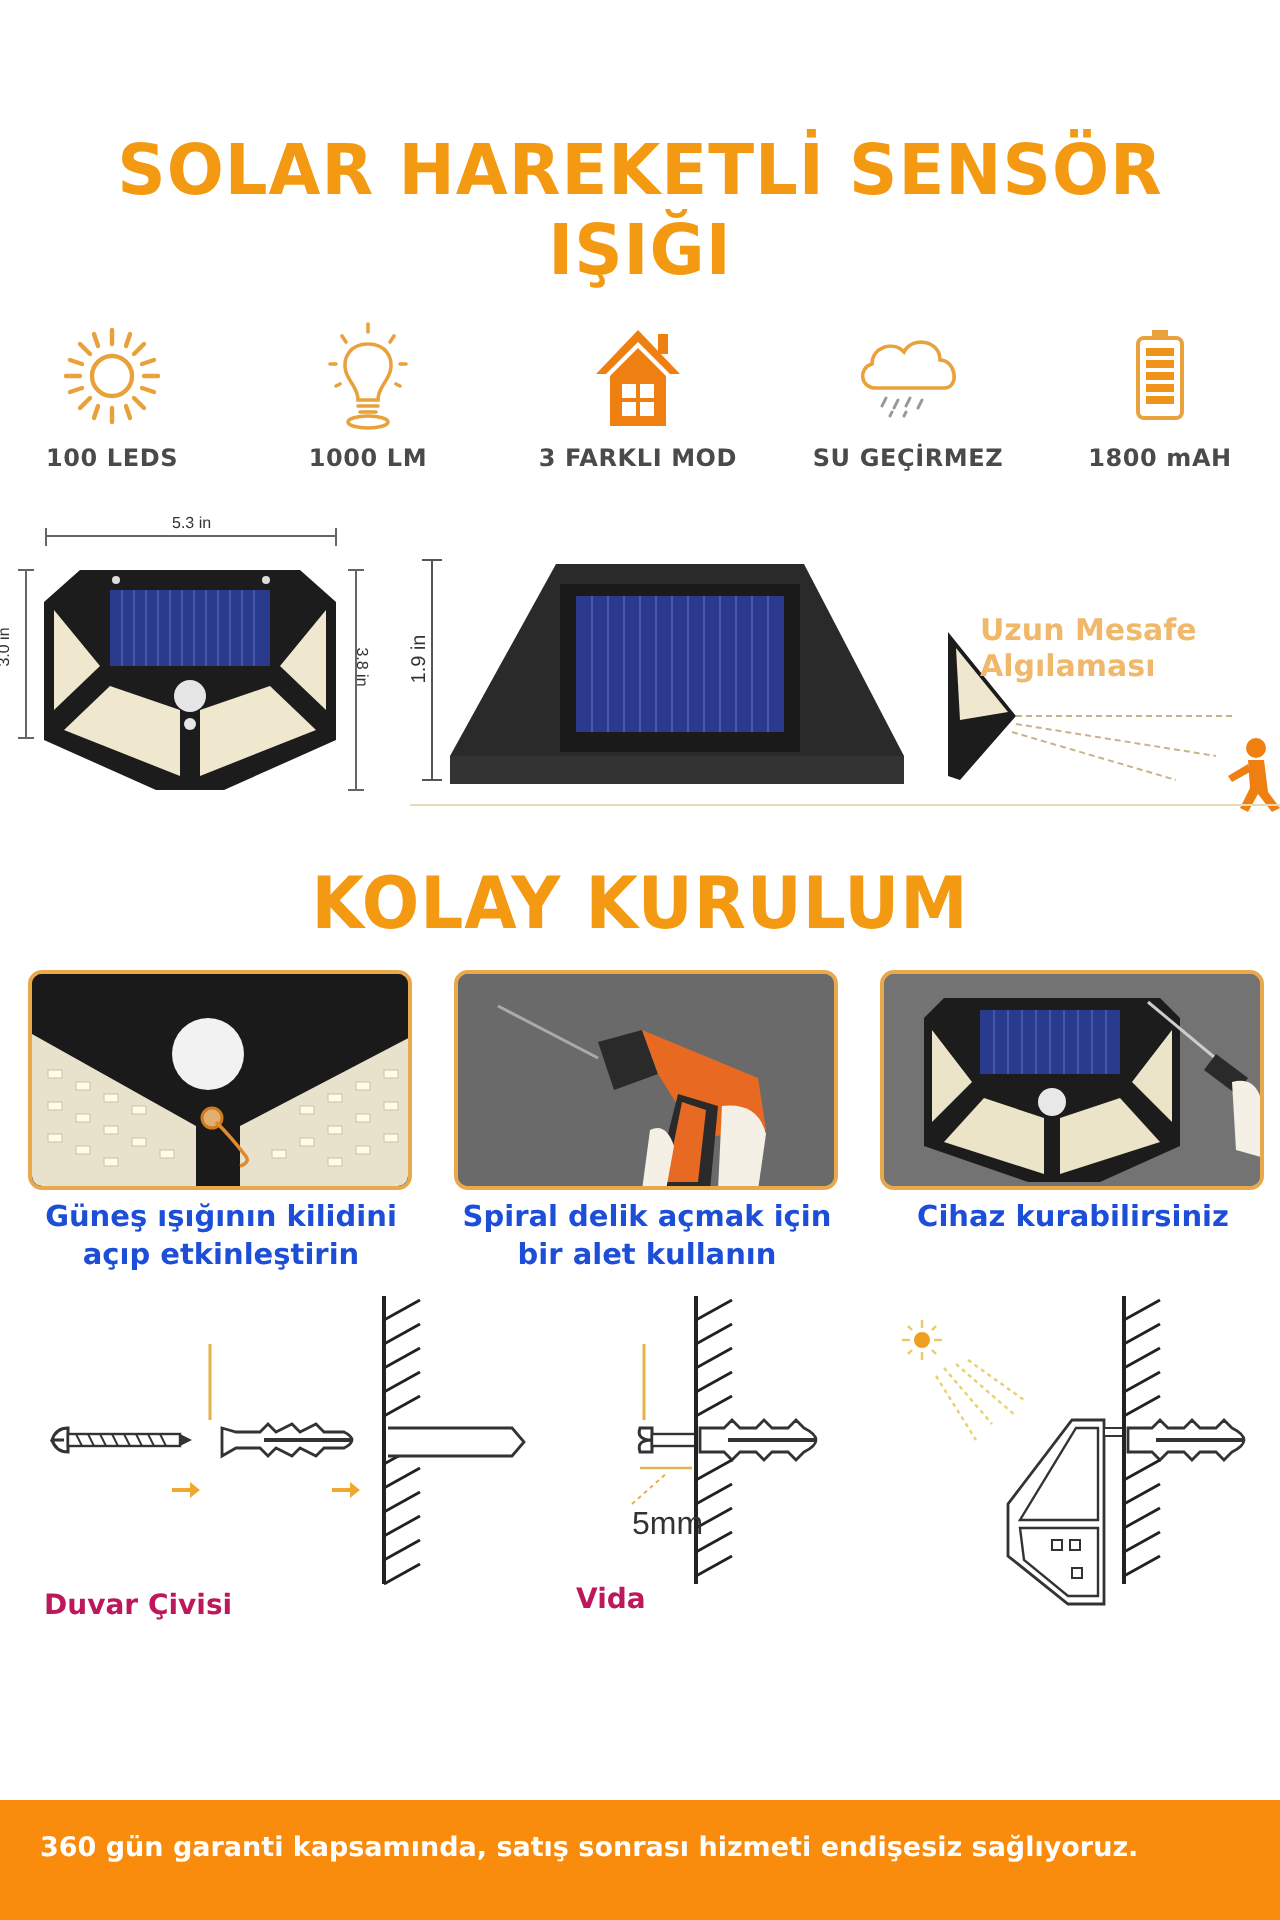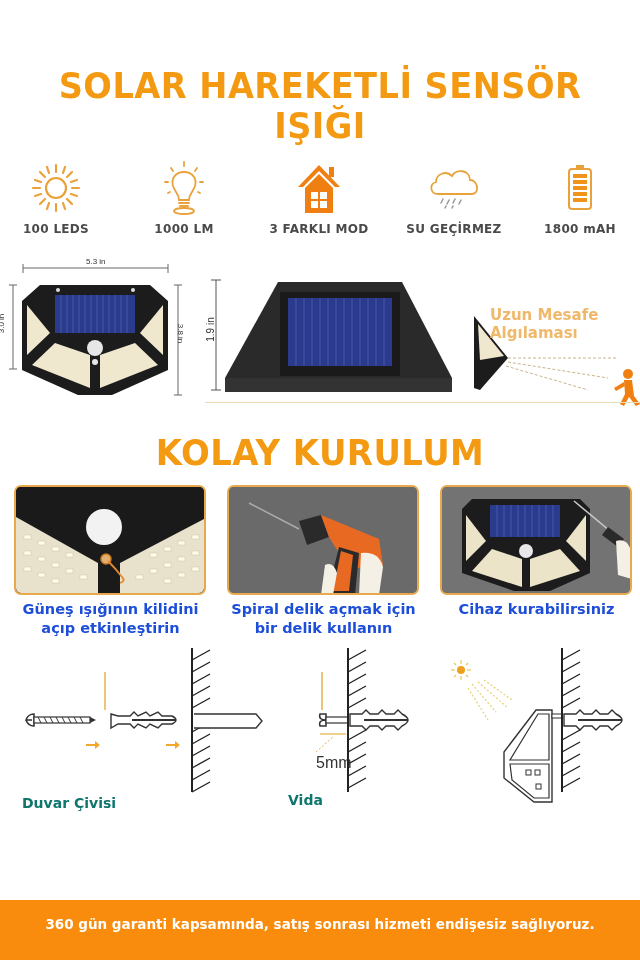--- a/index.html
+++ b/index.html
@@ -22,28 +22,28 @@
   .dim { font-size: 8px; color: #333; font-family: "Liberation Sans", sans-serif; }
 
   .card {
     position: absolute; top: 485px; width: 192px; height: 110px;
     border: 2px solid #e8a84c; border-radius: 7px; overflow: hidden;
   }
   .cap {
     position: absolute; top: 600px; width: 213px; text-align: center;
     color: #1d4ed8; font-weight: bold; font-size: 14.5px; line-height: 19px;
   }
-  .dlabel { position: absolute; font-size: 14px; font-weight: bold; color: #0f766e; }
+  .dlabel { position: absolute; font-size: 14px; font-weight: bold; color: #be185d; }
 
   #footer {
     position: absolute; left: 0; top: 900px; width: 640px; height: 60px;
     background: #f98c0c; color: #ffffff; font-weight: bold; font-size: 13.5px;
     padding: 14px 20px 0 20px; line-height: 20px;
   }
-  #footer .l1 { text-align: center; padding-left: 0; }
+  #footer .l1 { text-align: left; padding-left: 0; }
   #footer .l2 { text-align: right; }
 </style>
 </head>
 <body>
 
 <div id="main-title" class="title">SOLAR HAREKETLİ SENSÖR IŞIĞI</div>
 
 <div class="feature" style="left:-8px;">
   <div class="ico">
     <svg width="54" height="54" viewBox="0 0 54 54">
@@ -314,21 +314,21 @@
     <path d="M174 54 Q188 50 190 70 L190 92 L176 88 Z" fill="#f4f0e6"></path>
   </svg>
 </div>
 
 <div class="cap" style="left:4px;">
   <div>Güneş ışığının kilidini</div>
   <div>açıp etkinleştirin</div>
 </div>
 <div class="cap" style="left:217px;">
   <div>Spiral delik açmak için</div>
-  <div>bir delik kullanın</div>
+  <div>bir alet kullanın</div>
 </div>
 <div class="cap" style="left:430px;">
   <div>Cihaz kurabilirsiniz</div>
 </div>
 
 <div class="abs" style="left:0; top:640px; width:640px; height:180px;">
   <svg width="640" height="180" viewBox="0 0 640 180">
 
     <line x1="105" y1="32" x2="105" y2="70" stroke="#e3b34a" stroke-width="1.5"></line>
     <path d="M32 80 Q26 80 26 80 Q28 74 34 74 L34 86 Q28 86 26 80" stroke="#333" stroke-width="1.5" fill="#fff"></path>

